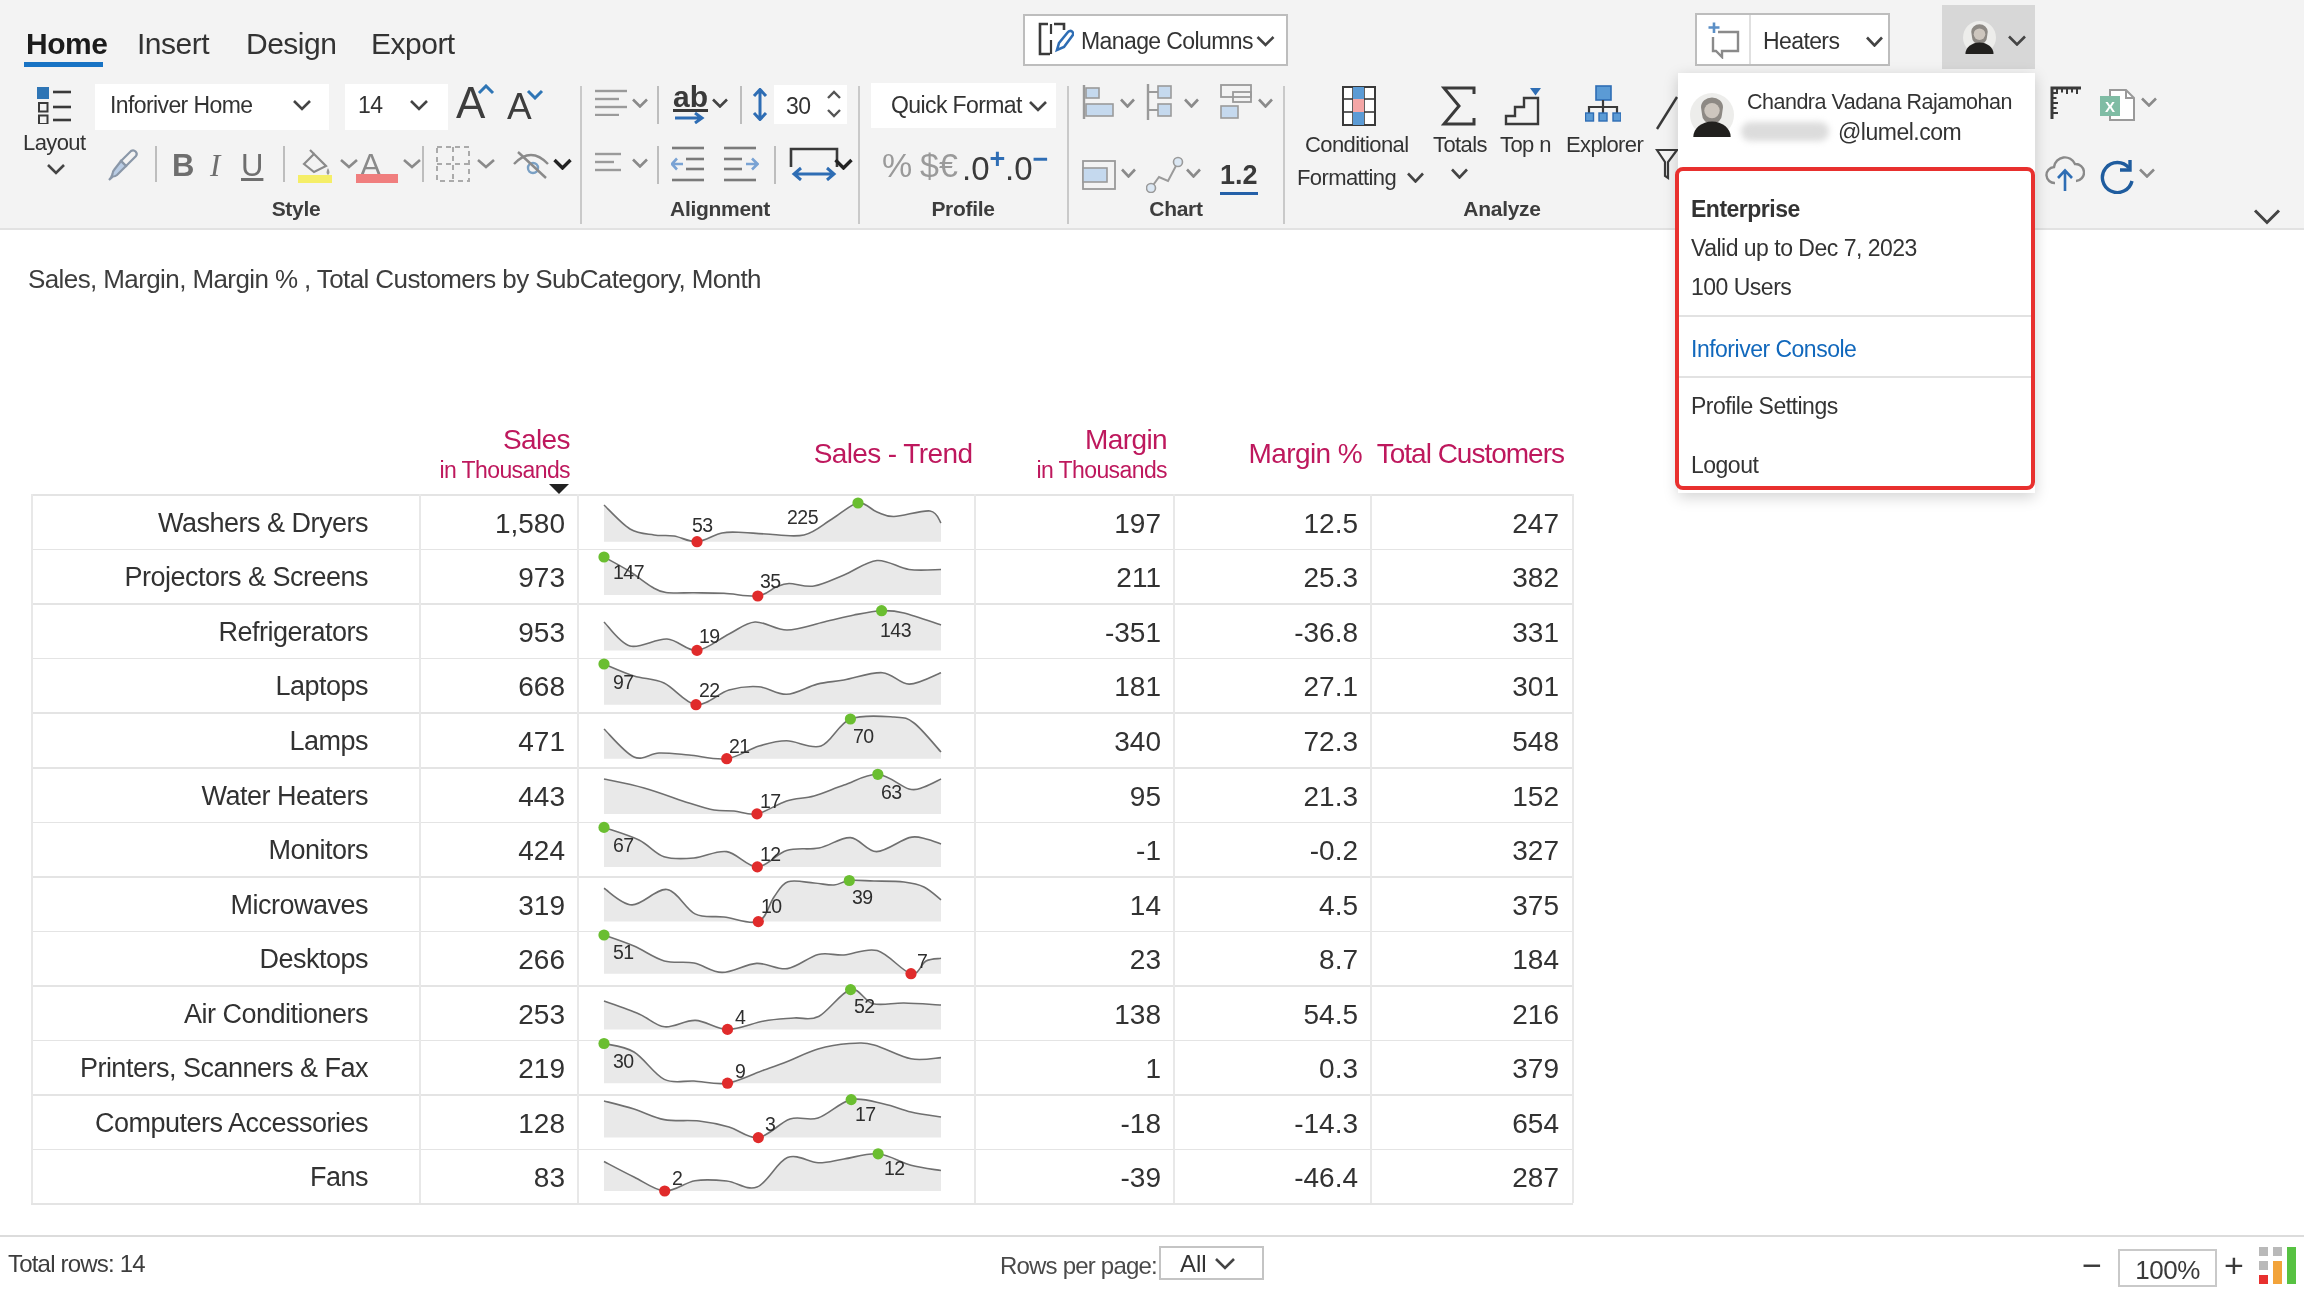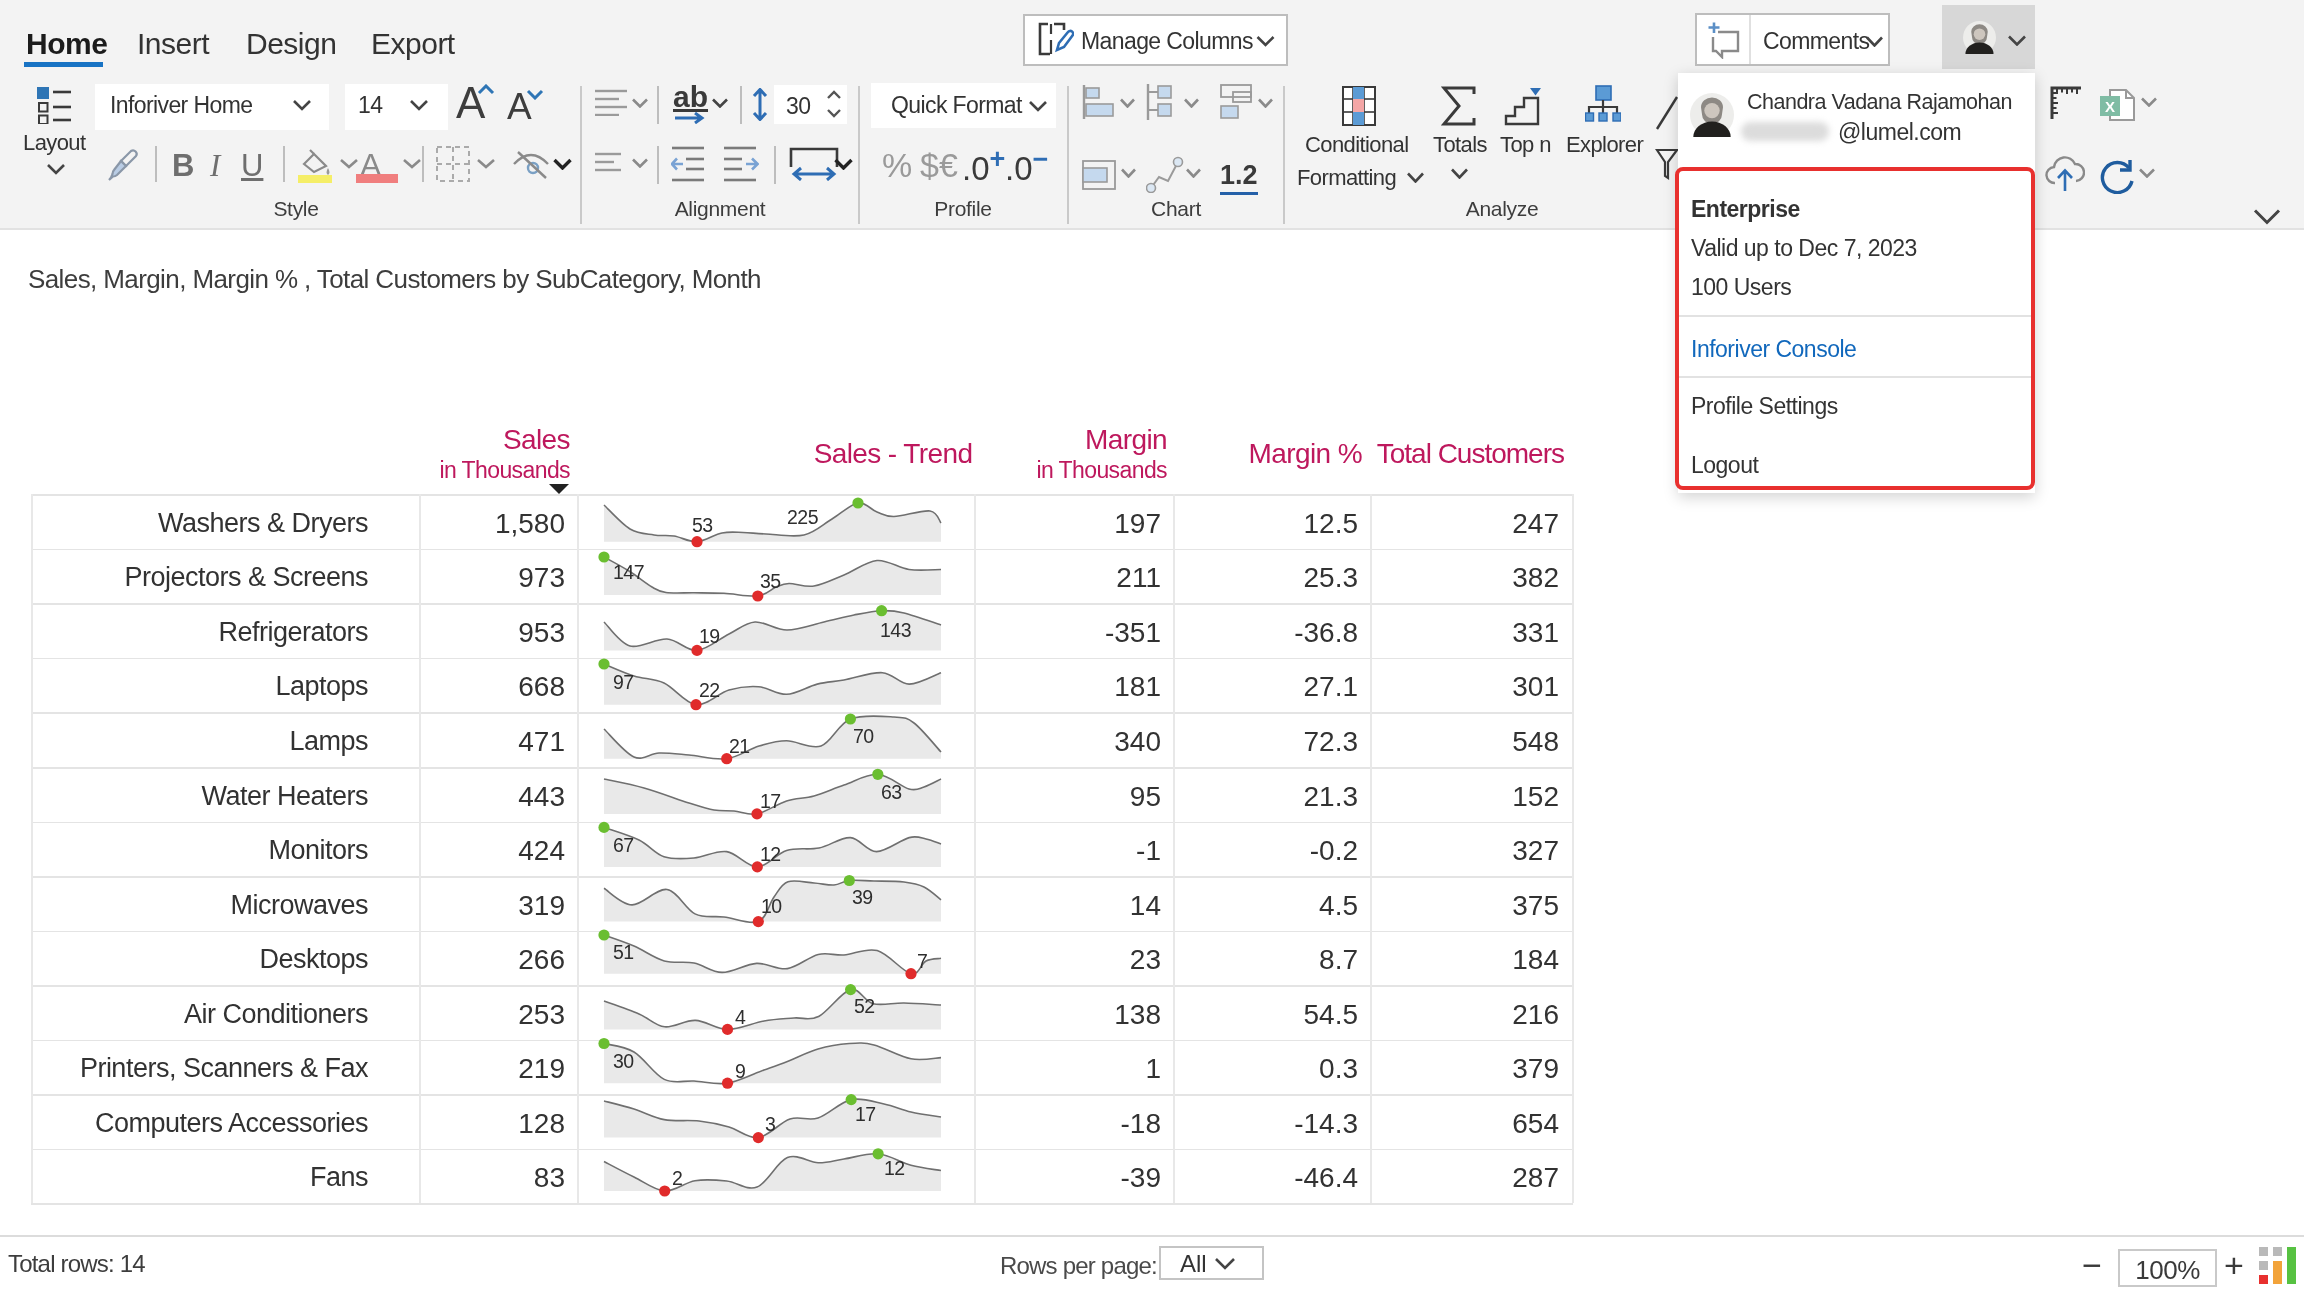--- a/index.html
+++ b/index.html
@@ -5,21 +5,21 @@
 * { margin:0; padding:0; box-sizing:border-box; }
 html,body { width:2304px; height:1294px; overflow:hidden; background:#fff; }
 body { font-family:"Liberation Sans", sans-serif; color:#323232; position:relative; }
 .abs { position:absolute; }
 #ribbon { position:absolute; left:0; top:0; width:2304px; height:230px; background:#f3f3f3; border-bottom:2px solid #e2e2e2; }
 .tab { position:absolute; top:27px; font-size:30px; letter-spacing:-0.5px; color:#333; }
 .tab.active { color:#1c1c1c; font-weight:700; }
 .tabline { position:absolute; left:24px; top:62px; width:79px; height:5px; background:#1873c4; }
 .gdiv { position:absolute; top:86px; height:138px; width:2px; background:#c9c9c9; }
 .sdiv { position:absolute; width:2px; background:#bdbdbd; }
-.glabel { position:absolute; top:197px; font-size:21px; font-weight:400; letter-spacing:-0.3px; color:#3d3d3d; text-align:center; }
+.glabel { position:absolute; top:197px; font-size:21px; font-weight:700; letter-spacing:-0.3px; color:#3d3d3d; text-align:center; }
 .ui { position:absolute; font-size:23px; letter-spacing:-0.6px; color:#333; }
 .ui2 { position:absolute; font-size:22px; letter-spacing:-0.6px; color:#333; }
 .wbox { position:absolute; background:#fff; }
 .chev { stroke:#444; stroke-width:2.6; fill:none; }
 .chevg { stroke:#8a8a8a; stroke-width:2.6; fill:none; }
 .ic { position:absolute; }
 .btn { position:absolute; background:#fff; border:2px solid #bdbdbd; }
 .spark { position:absolute; overflow:visible; }
 .sl { position:absolute; font-size:19.5px; color:#2e2e2e; letter-spacing:-0.5px; }
 .row-label { position:absolute; font-size:27px; letter-spacing:-0.5px; color:#323232; text-align:right; white-space:nowrap; }
@@ -287,21 +287,21 @@
   <svg class="ic" style="left:1256px;top:35px" width="19" height="12" viewBox="0 0 19 12">
       <path class="chev" d="M1.5,2 L9.5,10 L17.5,2"></path>
     </svg>
 
   <div class="btn" style="left:1695px;top:13px;width:195px;height:53px"></div>
     <div class="abs" style="left:1749px;top:15px;width:2px;height:49px;background:#e0e0e0"></div>
   <svg class="ic" style="left:1705px;top:22px" width="36" height="37" viewBox="0 0 36 37">
     <path d="M9,10 L9,5 M9,5 L9,0.5 M3.5,5.5 L14.5,5.5 M9,0.5 L9,11" stroke="#5b8fc6" stroke-width="2.6" fill="none"></path>
     <path d="M13,10 L33,10 L33,29 L17,29 L17,35 L11,29 L8,29 L8,15" fill="none" stroke="#8a8a8a" stroke-width="2.4"></path>
   </svg>
-  <div class="ui" style="left:1763px;top:28px">Comments</div>
+  <div class="ui" style="left:1763px;top:28px">Heaters</div>
   <svg class="ic" style="left:1866px;top:36px" width="17" height="11" viewBox="0 0 17 11">
       <path class="chev" d="M1,1.5 L8.5,9.5 L16,1.5"></path>
     </svg>
 
   <div class="abs" style="left:1942px;top:5px;width:93px;height:64px;background:#d7d7d7"></div>
   <svg class="ic" style="left:1963px;top:21px" width="33" height="33" viewBox="0 0 40 40">
     <circle cx="20" cy="20" r="20" fill="#ededeb"></circle>
     <path d="M10,13 a10,9 0 0 1 20,0 l-1,7 a9,8 0 0 1 -18,0 Z" fill="#8d8984"></path>
     <circle cx="20" cy="16" r="7" fill="#cdc6be"></circle>
     <path d="M3,40 a17,14 0 0 1 34,0 Z" fill="#21201e"></path>

